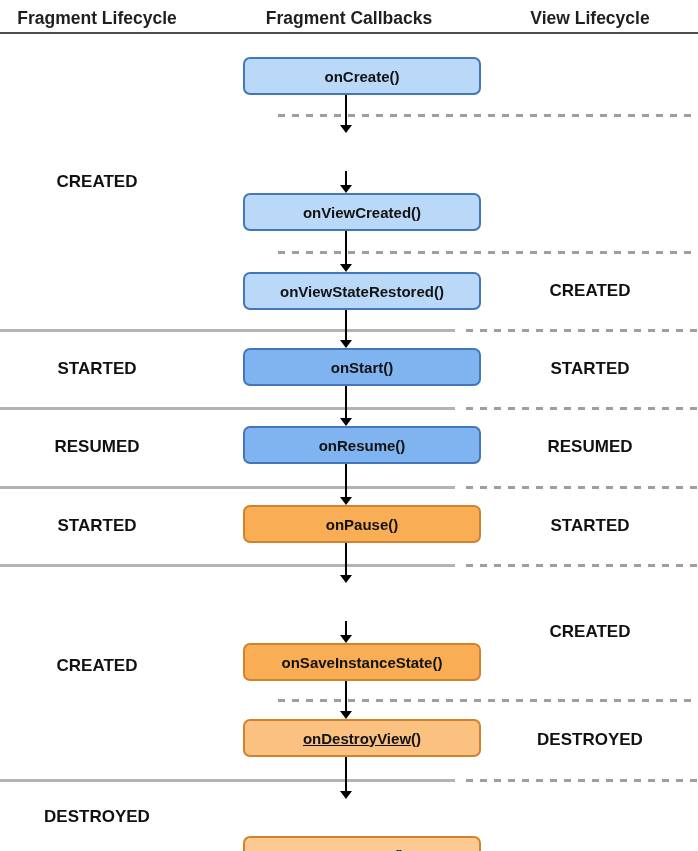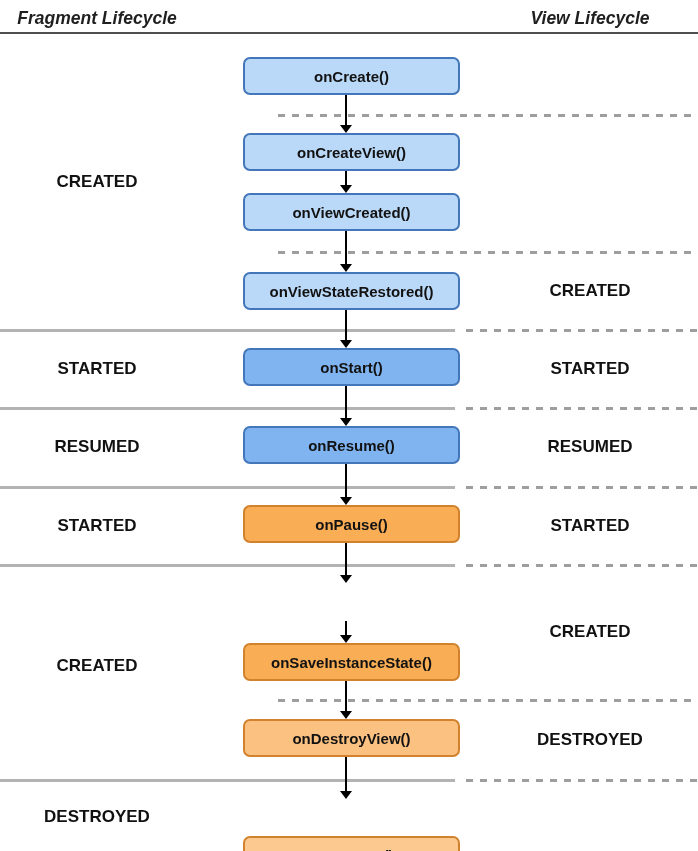--- a/index.html
+++ b/index.html
@@ -13,21 +13,20 @@
   }
   .col-header {
     position: absolute;
     top: 6px;
     height: 24px;
     line-height: 24px;
     text-align: center;
     font-size: 17.5px;
     font-weight: bold;
     color: #1f1f1f;
-    font-style: italic;
   }
   .header-rule {
     position: absolute;
     top: 32px; left: 0;
     width: 698px; height: 2px;
     background: #4e4e4e;
   }
   .solid-divider {
     position: absolute;
     left: 0; width: 455px; height: 3px;
@@ -45,52 +44,53 @@
     height: 22px; line-height: 22px;
     text-align: center;
     font-size: 17px;
     font-weight: bold;
     color: #111111;
   }
   .state-left  { left: 0; width: 194px; }
   .state-right { left: 486px; width: 208px; }
   .cb-box {
     position: absolute;
-    left: 243px; width: 217px; height: 38px;
+    left: 243px; width: 238px; height: 38px;
     box-sizing: border-box;
     border: 2px solid;
     border-radius: 7px;
     display: flex; align-items: center; justify-content: center;
     font-size: 15px; font-weight: bold; color: #121212;
     z-index: 3;
   }
   .c-blue-light     { background: #bad8f7; border-color: #4377b9; }
   .c-blue           { background: #7fb4f0; border-color: #4377b9; }
   .c-orange         { background: #f9ae56; border-color: #d2822d; }
-  .c-orange-light   { background: #fbc181; border-color: #d2822d; }
+  .c-orange-light   { background: #fbc181; border-color: #d2822d; text-decoration: underline; }
   .c-orange-lighter { background: #fcca90; border-color: #d2822d; }
   .arrow { position: absolute; left: 340px; width: 12px; z-index: 2; }
   .arrow .shaft {
     position: absolute; top: 0; bottom: 7px; left: 5px; width: 2px;
     background: #000000;
   }
   .arrow .head {
     position: absolute; bottom: 0; left: 0;
     width: 0; height: 0;
     border-left: 6px solid transparent;
     border-right: 6px solid transparent;
     border-top: 8px solid #000000;
   }
 </style>
 </head>
 <body>
 
 <div class="chart">
 
   <div class="col-header" style="left:0;width:194px">Fragment Lifecycle</div>
+  <div class="col-header" style="left:249px;width:200px">Fragment Callbacks</div>
   <div class="col-header" style="left:486px;width:208px">View Lifecycle</div>
   <div class="header-rule"></div>
 
   <div class="solid-divider" style="top:329px"></div>
   <div class="solid-divider" style="top:407px"></div>
   <div class="solid-divider" style="top:486px"></div>
   <div class="solid-divider" style="top:564px"></div>
   <div class="solid-divider" style="top:779px"></div>
 
   <div class="dashed-divider dash-full" style="top:114px"></div>
@@ -153,23 +153,20 @@
       <span class="head"></span>
     </div>
   <div class="arrow" style="top:757px;height:42px">
       <span class="shaft"></span>
       <span class="head"></span>
     </div>
 
   <div class="cb-box c-blue-light" style="top:57px">
       <span>onCreate()</span>
     </div>
-  <div class="cb-box c-blue-light" style="top:133px">
-      <span>onCreateView()</span>
-    </div>
   <div class="cb-box c-blue-light" style="top:193px">
       <span>onViewCreated()</span>
     </div>
   <div class="cb-box c-blue-light" style="top:272px">
       <span>onViewStateRestored()</span>
     </div>
   <div class="cb-box c-blue" style="top:348px">
       <span>onStart()</span>
     </div>
   <div class="cb-box c-blue" style="top:426px">

